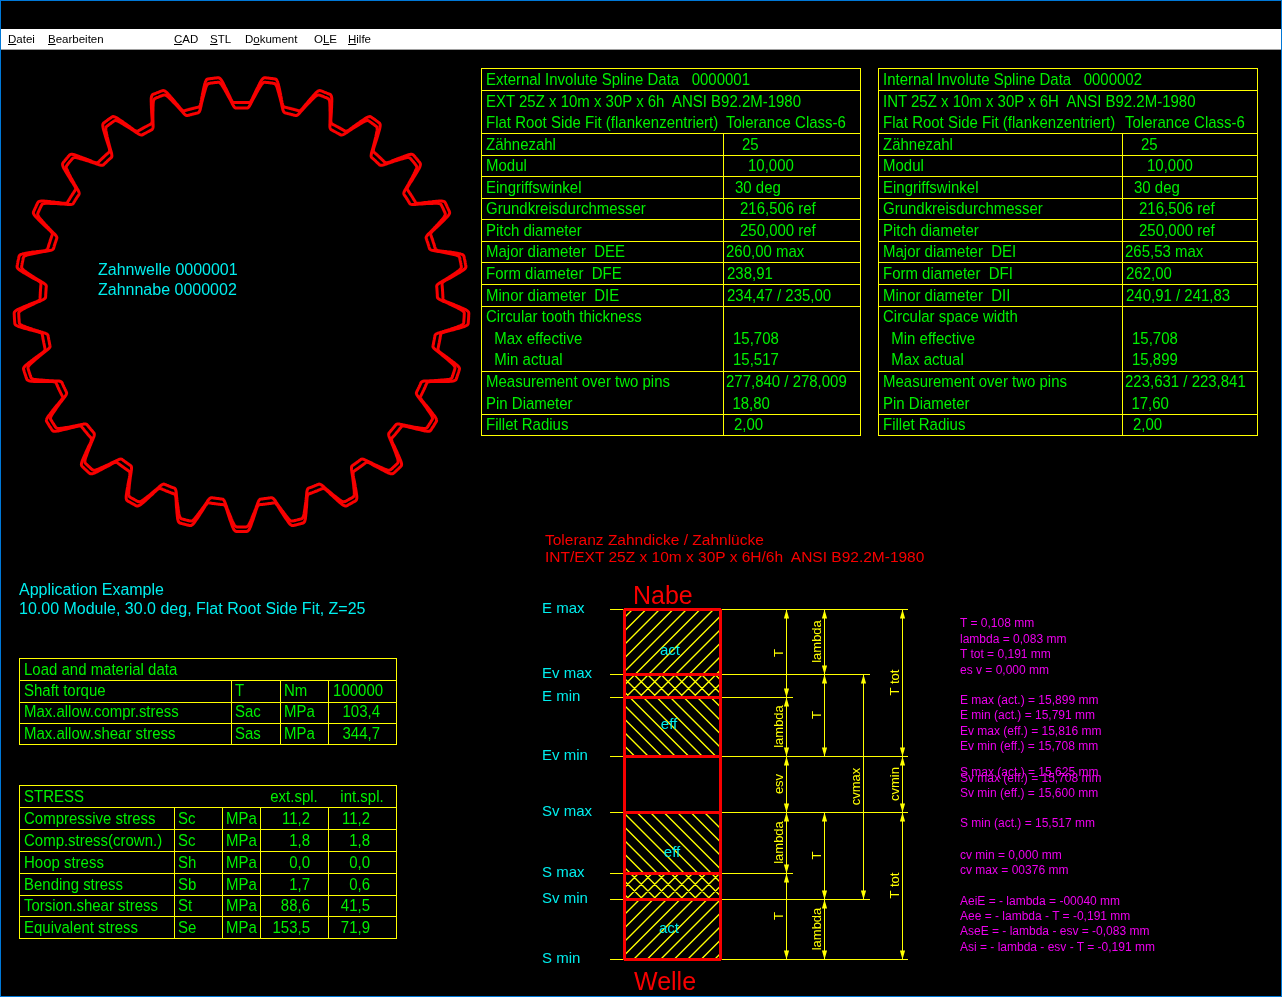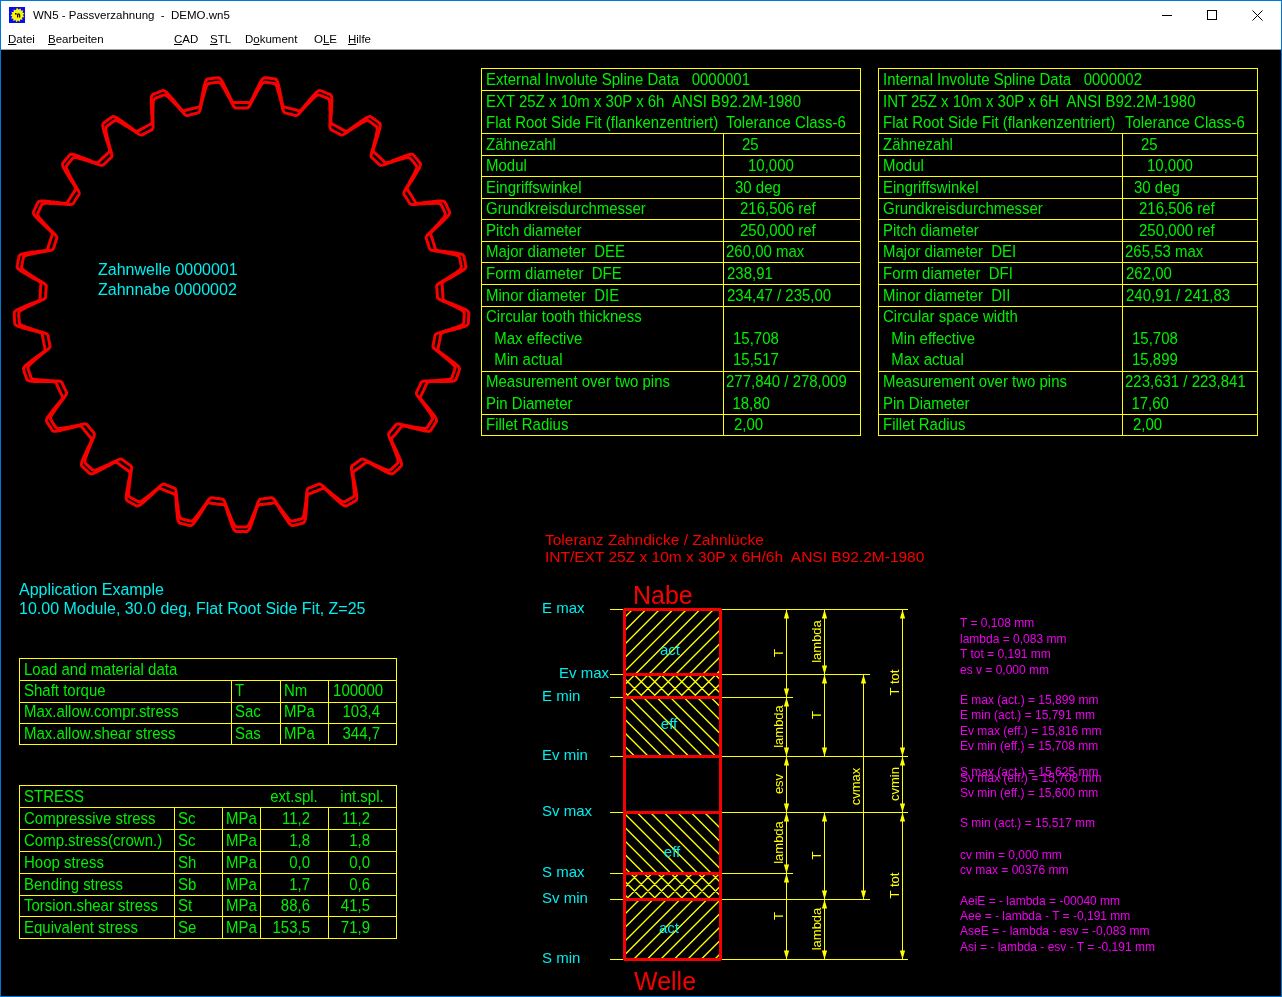--- a/index.html
+++ b/index.html
@@ -11,34 +11,20 @@
 .gt{position:absolute;color:var(--g);font-size:16.3px;white-space:pre;transform:scaleX(0.92);transform-origin:0 50%}
 .ct{position:absolute;color:var(--c);white-space:pre}
 .mt{position:absolute;color:var(--m);font-size:12px;white-space:pre}
 .hl{position:absolute;left:0;right:0;height:1px;background:var(--y)}
 .vl{position:absolute;width:1px;background:var(--y)}
 .ylab{fill:var(--y);font-size:13px;font-family:"Liberation Sans",sans-serif}
 svg{position:absolute;left:0;top:0}
 </style></head><body>
 <div id="win">
 <div id="frame"></div>
-<div id="title">
- <svg width="16" height="16" style="left:9px;top:7px" viewBox="0 0 16 16">
-        <rect width="16" height="16" fill="#0a0af0"></rect>
-        <polygon points="8,0.8 9.6,2.6 11.6,1.4 11.9,3.6 14.2,3.4 13.5,5.6 15.5,6.6 13.9,8.1 15.2,10 13,10.4 13.4,12.7 11.2,12.4 10.8,14.7 8.9,13.4 7.4,15.2 6.4,13.1 4.2,14 4.4,11.7 2.1,11.5 3.3,9.6 1.4,8.2 3.4,7.1 2.5,5 4.8,4.9 4.6,2.6 6.7,3.3" fill="#f8f800"></polygon>
-        <rect x="6" y="6" width="1.6" height="1.6" fill="#111"></rect>
-        <path d="M8.6,10.5V7.8q0-1 1-1t1,1v2.7" fill="none" stroke="#111" stroke-width="1.3"></path>
-      </svg>
- <div style="position:absolute;left:33px;top:0;height:29px;line-height:31px">WN5 - Passverzahnung&nbsp; -&nbsp; DEMO.wn5</div>
- <svg width="180" height="29" style="left:1100px;top:0" fill="none" stroke="#000" stroke-width="1">
-  <path d="M62,15.5h10"></path>
-        <rect x="107.5" y="10.5" width="9" height="9"></rect>
-        <path d="M152.5,10.5l10,10M162.5,10.5l-10,10"></path>
- </svg>
-</div>
 <div id="menu">
       <div style="position:absolute;left:8px;top:0;height:20px;line-height:20px;color:#000"><u>D</u>atei</div>
       <div style="position:absolute;left:48px;top:0;height:20px;line-height:20px;color:#000"><u>B</u>earbeiten</div>
       <div style="position:absolute;left:120px;top:16px;height:20px;line-height:20px;color:#000"><u>A</u>nsicht</div>
       <div style="position:absolute;left:174px;top:0;height:20px;line-height:20px;color:#000"><u>C</u>AD</div>
       <div style="position:absolute;left:210px;top:0;height:20px;line-height:20px;color:#000"><u>S</u>TL</div>
       <div style="position:absolute;left:245px;top:0;height:20px;line-height:20px;color:#000">D<u>o</u>kument</div>
       <div style="position:absolute;left:314px;top:0;height:20px;line-height:20px;color:#000">O<u>L</u>E</div>
       <div style="position:absolute;left:348px;top:0;height:20px;line-height:20px;color:#000"><u>H</u>ilfe</div>
     </div>
@@ -232,21 +218,21 @@
       <div class="gt" style="left:159px;top:131px;height:22px;line-height:22px">Se</div>
       <div class="gt" style="left:207px;top:131px;height:22px;line-height:22px">MPa</div>
       <div class="gt" style="left:241px;top:131px;height:22px;line-height:22px;width:50px;text-align:right;transform-origin:100% 50%">153,5</div>
       <div class="gt" style="left:309px;top:131px;height:22px;line-height:22px;width:42px;text-align:right;transform-origin:100% 50%">71,9</div>
     </div>
 <div style="position:absolute;left:545px;top:531px;color:var(--r);font-size:15.5px">Toleranz Zahndicke / Zahnlücke</div>
 <div style="position:absolute;left:545px;top:548px;color:var(--r);font-size:15.5px">INT/EXT 25Z x 10m x 30P x 6H/6h&nbsp; ANSI B92.2M-1980</div>
 <div style="position:absolute;left:633px;top:581px;color:var(--r);font-size:25px">Nabe</div>
 <div style="position:absolute;left:634px;top:967px;color:var(--r);font-size:25px">Welle</div>
 <div class="ct" style="left:542px;top:599px;font-size:15px">E max</div>
-    <div class="ct" style="left:559px;top:664px;font-size:15px">Ev max</div>
+    <div class="ct" style="left:542px;top:664px;font-size:15px">Ev max</div>
     <div class="ct" style="left:542px;top:687px;font-size:15px">E min</div>
     <div class="ct" style="left:542px;top:746px;font-size:15px">Ev min</div>
     <div class="ct" style="left:542px;top:802px;font-size:15px">Sv max</div>
     <div class="ct" style="left:542px;top:863px;font-size:15px">S max</div>
     <div class="ct" style="left:542px;top:889px;font-size:15px">Sv min</div>
     <div class="ct" style="left:542px;top:949px;font-size:15px">S min</div>
 <div class="ct" style="left:656px;top:641px;width:28px;text-align:center;font-size:15px">act</div>
     <div class="ct" style="left:655px;top:715px;width:28px;text-align:center;font-size:15px">eff</div>
     <div class="ct" style="left:658px;top:843px;width:28px;text-align:center;font-size:15px">eff</div>
     <div class="ct" style="left:655px;top:919px;width:28px;text-align:center;font-size:15px">act</div>

